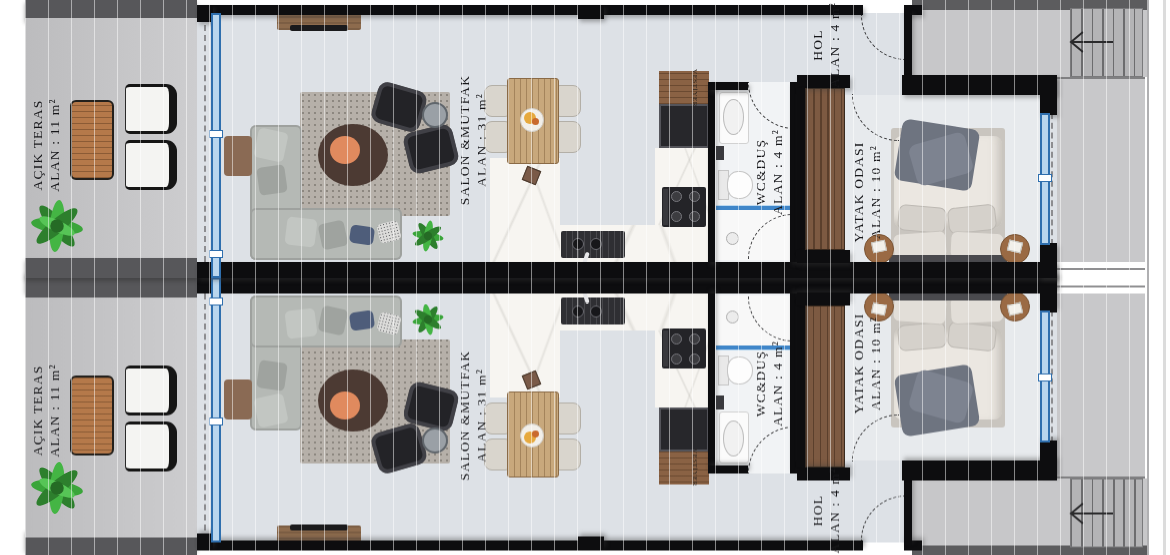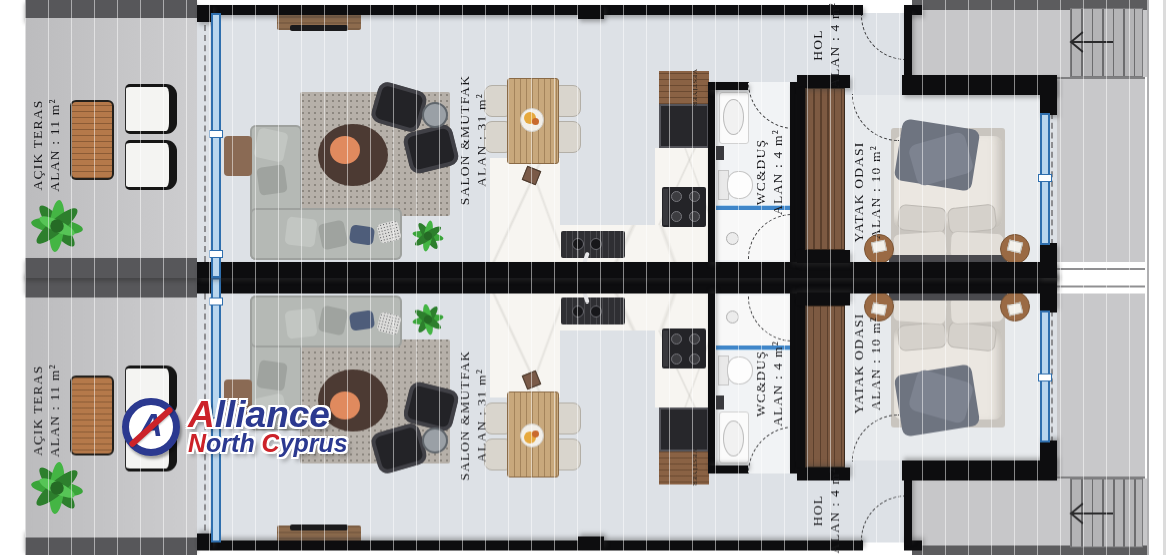--- a/index.html
+++ b/index.html
@@ -406,25 +406,15 @@
         <ellipse cx="30" cy="30" rx="27" ry="7.5" fill="#44b544" transform="rotate(95 30 30)"></ellipse>
         <ellipse cx="30" cy="30" rx="27" ry="7.5" fill="#2d7f2d" transform="rotate(140 30 30)"></ellipse>
         <ellipse cx="30" cy="30" rx="20" ry="6" fill="#56c556" transform="rotate(25 30 30)"></ellipse>
         <circle cx="30" cy="30" r="7" fill="#256b25"></circle>
       </g>
   </svg>
 
   <div class="thinline" style="left:1147px;top:0;width:2px;height:555px;background:#b0b0b2;"></div>
   <div class="thinline" style="left:1163px;top:0;width:3px;height:555px;background:#dcdcdc;"></div>
 
-  <div class="logo" style="left:122px;top:398px;">
-    <div class="emblem">
-      <span>A</span>
-      <div class="slash"></div>
-    </div>
-    <div>
-      <div class="lg1 outline"><span class="red">A</span><span>lliance</span></div>
-      <div class="lg2 outline"><span class="red">N</span><span>orth </span><span class="red">C</span><span>yprus</span></div>
-    </div>
-  </div>
 
   <div class="stripes"></div>
 </div>
 
 </body></html>

